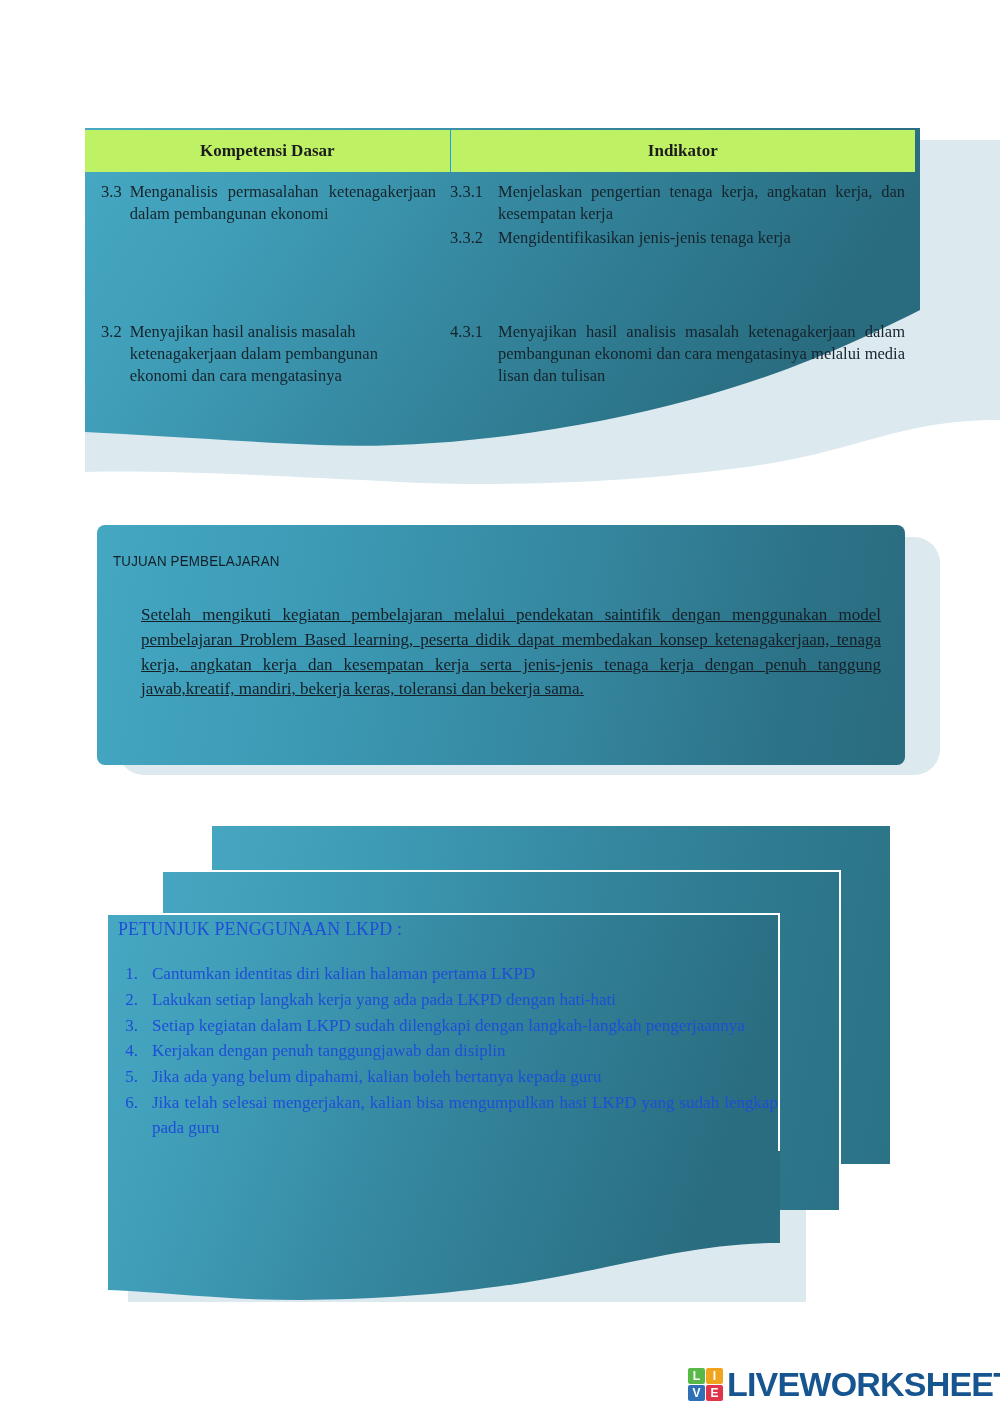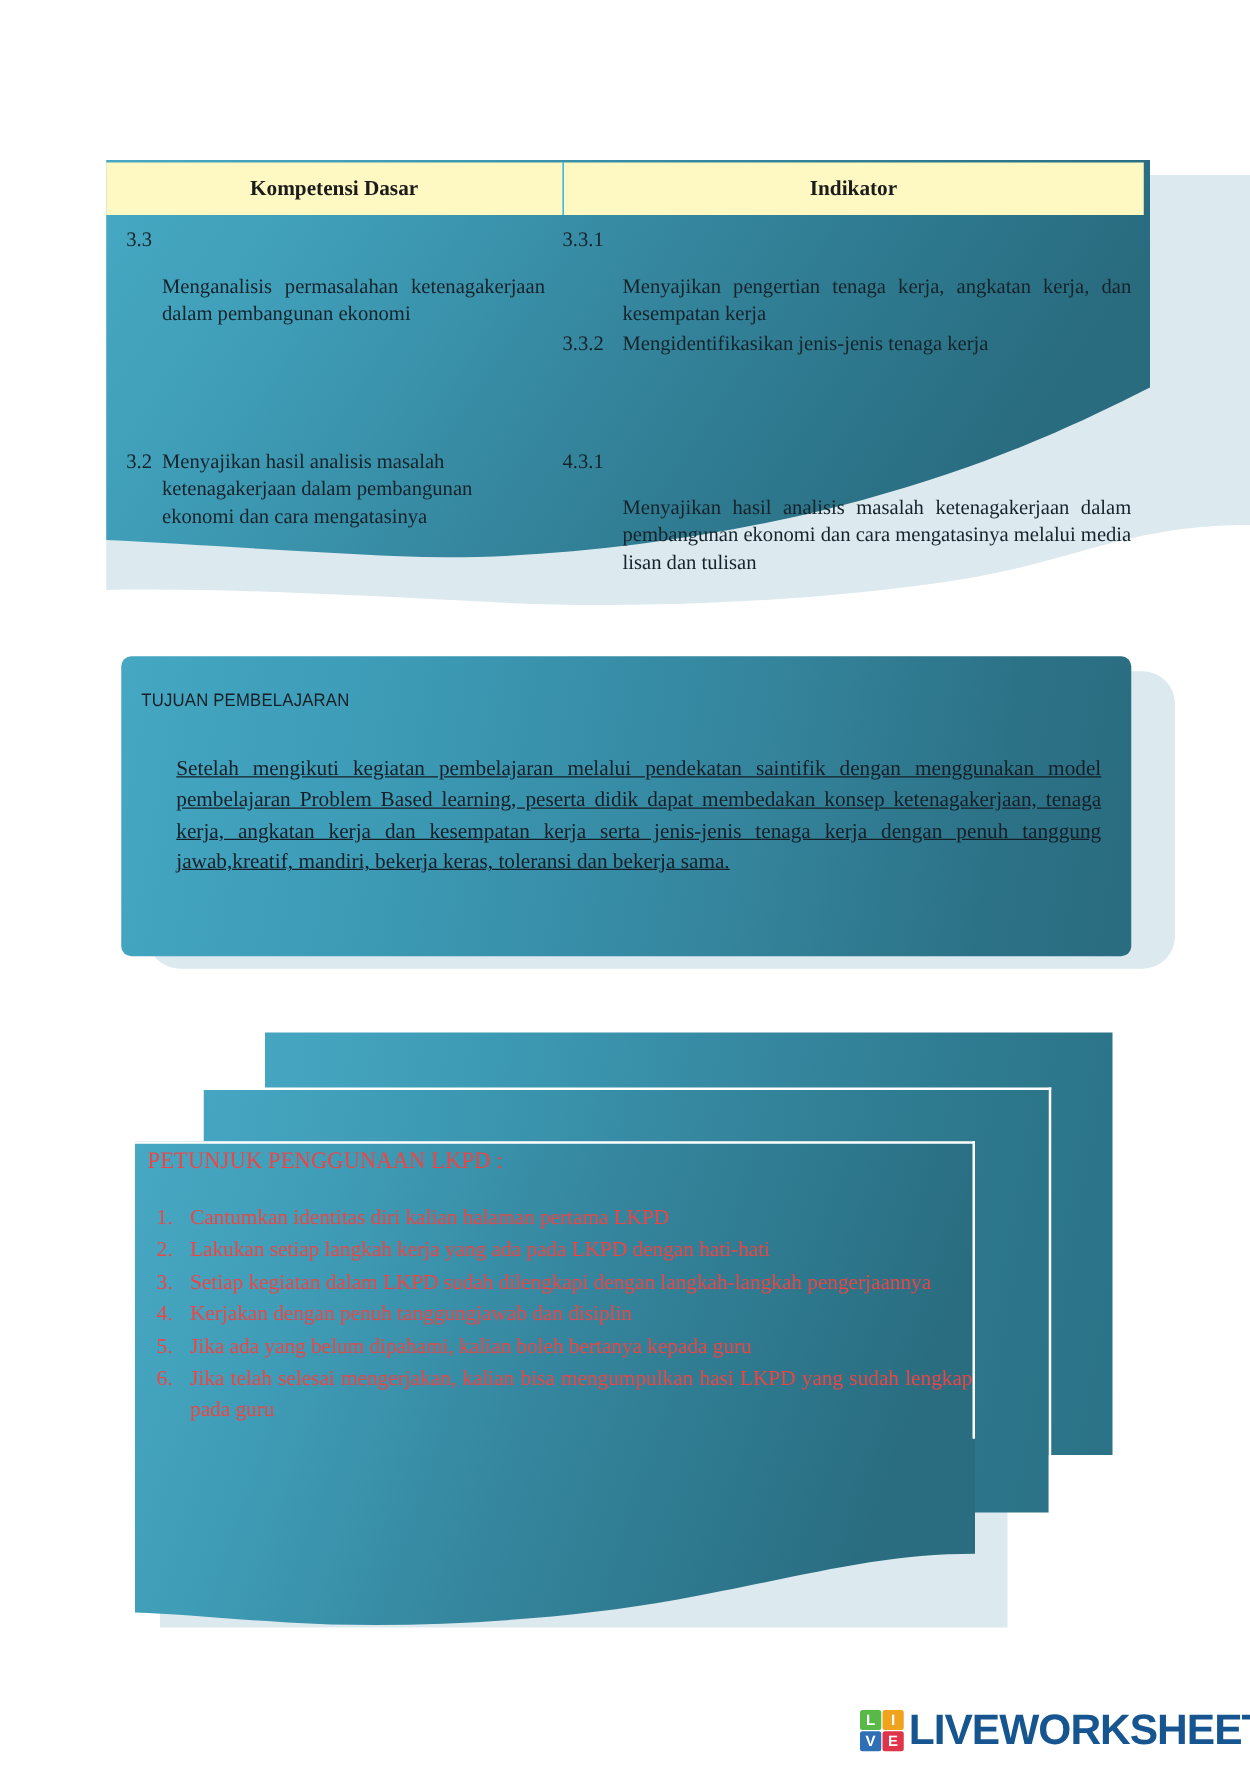--- a/index.html
+++ b/index.html
@@ -32,21 +32,21 @@
     left: 0; top: 0;
     width: 1000px; height: 390px;
   }
   #panel1-content {
     position: absolute;
     left: 85px; top: 10px;
     width: 830px;
   }
   .kd-header {
     display: flex;
-    background: #fef9c3;
+    background: #bef264;
     height: 42px;
     box-sizing: border-box;
   }
   .kd-header .cell {
     display: flex;
     align-items: center;
     justify-content: center;
     font-weight: bold;
     font-size: 17px;
     color: #1c1c1c;
@@ -67,21 +67,21 @@
     line-height: 1.32;
     margin-bottom: 2px;
   }
   .kd-item .num {
     flex: 0 0 auto;
     white-space: nowrap;
     padding-right: 8px;
   }
   .kd-item .num.wide { min-width: 40px; }
   .kd-item .txt { flex: 1 1 auto; }
-  .kd-item .txt.just { text-align: justify; text-align-last: left; margin-top: 37px; }
+  .kd-item .txt.just { text-align: justify; text-align-last: left; }
   .kd-spacer { height: 62px; }
 
   
   #panel2-wrap {
     position: absolute;
     left: 0; top: 515px;
     width: 1000px; height: 270px;
   }
   #panel2-shadow {
     position: absolute;
@@ -157,21 +157,21 @@
     width: 672px; height: 238px;
     border-top: 2px solid #ffffff;
     border-right: 2px solid #ffffff;
     box-sizing: border-box;
     pointer-events: none;
   }
   #panel3-content {
     position: absolute;
     left: 118px; top: 108px;
     width: 660px;
-    color: #ef4444;
+    color: #1d4ed8;
   }
   #panel3-heading {
     font-size: 19px;
     letter-spacing: 0.2px;
     transform: scaleX(0.94);
     transform-origin: left center;
     margin-bottom: 22px;
   }
   #panel3-list {
     margin: 0;
@@ -264,21 +264,21 @@
     <div class="kd-row">
       <div class="col-left">
         <div class="kd-item">
           <span class="num">3.3</span>
           <span class="txt just">Menganalisis permasalahan ketenagakerjaan dalam pembangunan ekonomi</span>
         </div>
       </div>
       <div class="col-right">
         <div class="kd-item">
           <span class="num wide">3.3.1</span>
-          <span class="txt just">Menyajikan pengertian tenaga kerja, angkatan kerja, dan kesempatan kerja</span>
+          <span class="txt just">Menjelaskan pengertian tenaga kerja, angkatan kerja, dan kesempatan kerja</span>
         </div>
         <div class="kd-item">
           <span class="num wide">3.3.2</span>
           <span class="txt">Mengidentifikasikan jenis-jenis tenaga kerja</span>
         </div>
       </div>
     </div>
 
     <div class="kd-spacer"></div>
 

